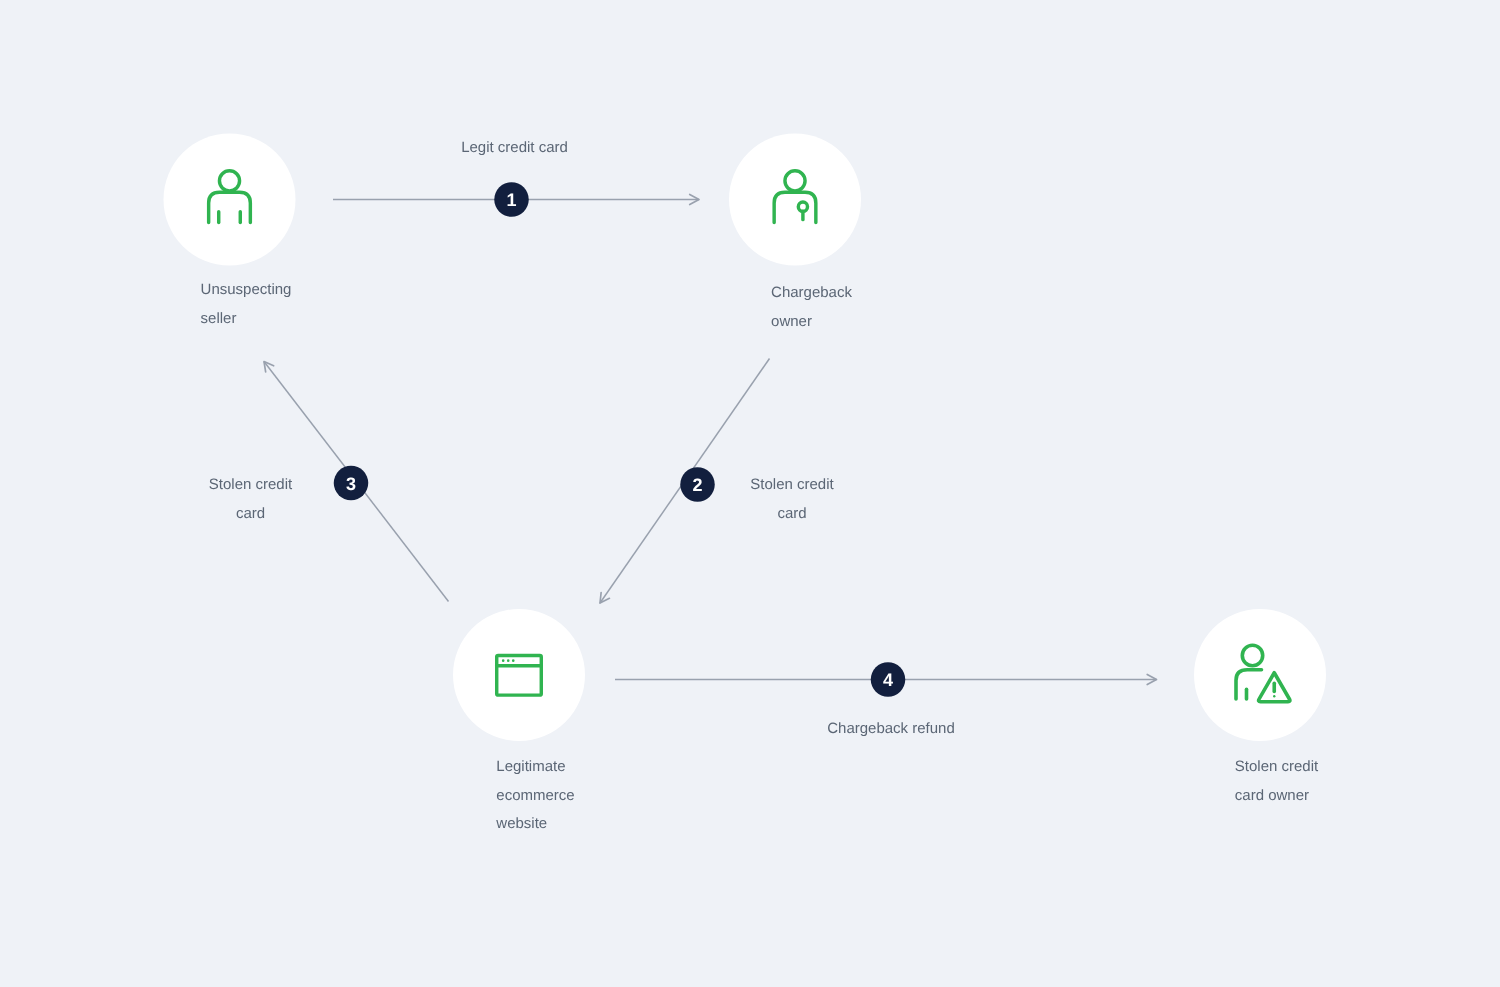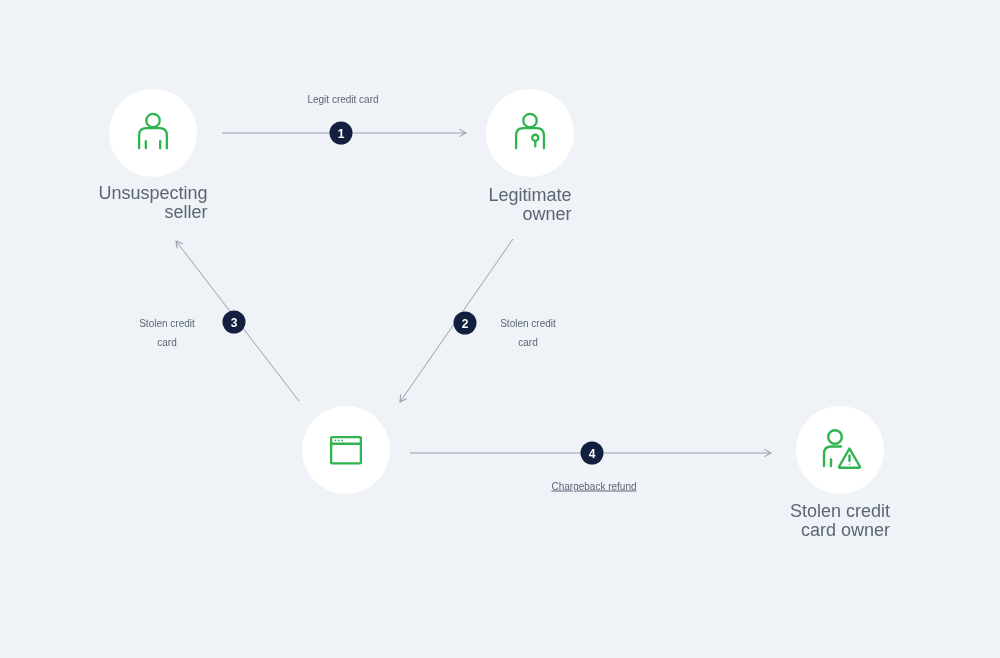--- a/index.html
+++ b/index.html
@@ -45,25 +45,26 @@
     stroke-linecap:round;
     stroke-linejoin:round;
   }
   .node-icon .dot{
     fill:var(--icon-green);
     stroke:none;
   }
   .node-label{
     position:absolute;
     transform:translateX(-50%);
-    text-align:right;
+    text-align:left;
     color:var(--label-gray);
-    font-size:18px;
+    font-size:10px;
     line-height:19px;
     white-space:nowrap;
+    margin-left:11px;
   }
   .edge-label{
     position:absolute;
     transform:translate(-50%,-50%);
     text-align:center;
     color:var(--label-gray);
     font-size:10px;
     line-height:19px;
     white-space:nowrap;
   }
@@ -111,32 +112,37 @@
 
   <div class="node-circle" style="left:486px;top:89px;">
     <svg class="node-icon" width="46" height="46" viewBox="0 0 48 48">
       <circle cx="24" cy="11" r="7"></circle>
       <path d="M9.5 40 V26.5 Q9.5 19 17 19 H31 Q38.5 19 38.5 26.5 V40"></path>
       <circle cx="29.5" cy="29" r="3.2"></circle>
       <path d="M29.5 32.4 V38"></path>
     </svg>
   </div>
   <div class="node-label" style="left:530px;top:186px;">
-    <div>Legitimate</div>
+    <div>Chargeback</div>
     <div>owner</div>
   </div>
 
   <div class="node-circle" style="left:302px;top:406px;">
     <svg class="node-icon" width="46" height="46" viewBox="0 0 48 48">
       <rect x="8.5" y="10.5" width="31" height="27.5" rx="1"></rect>
       <path d="M8.5 17.5 H39.5"></path>
       <circle class="dot" cx="13" cy="14" r="0.9"></circle>
       <circle class="dot" cx="16.5" cy="14" r="0.9"></circle>
       <circle class="dot" cx="20" cy="14" r="0.9"></circle>
     </svg>
+  </div>
+  <div class="node-label" style="left:346px;top:502px;">
+    <div>Legitimate</div>
+    <div>ecommerce</div>
+    <div>website</div>
   </div>
 
   <div class="node-circle" style="left:796px;top:406px;">
     <svg class="node-icon" width="48" height="48" viewBox="0 0 48 48">
       <circle cx="19" cy="11" r="6.8"></circle>
       <path d="M8 40 V27.5 Q8 20.5 15.5 20.5 H25"></path>
       <path d="M15 40 V33.5"></path>
       <path d="M33.5 22.5 L43.6 40 Q44.6 41.8 42.7 41.8 H24.3 Q22.4 41.8 23.4 40 Z"></path>
       <path d="M33.5 29.5 V35"></path>
       <circle class="dot" cx="33.5" cy="38.2" r="0.8"></circle>
@@ -164,17 +170,17 @@
     <div>Legit credit card</div>
   </div>
   <div class="edge-label" style="left:528px;top:333px;">
     <div>Stolen credit</div>
     <div>card</div>
   </div>
   <div class="edge-label" style="left:167px;top:333px;">
     <div>Stolen credit</div>
     <div>card</div>
   </div>
-  <div class="edge-label" style="left:594px;top:486px;text-decoration:underline;">
+  <div class="edge-label" style="left:594px;top:486px;">
     <div>Chargeback refund</div>
   </div>
 
 </div>
 
 </body></html>

